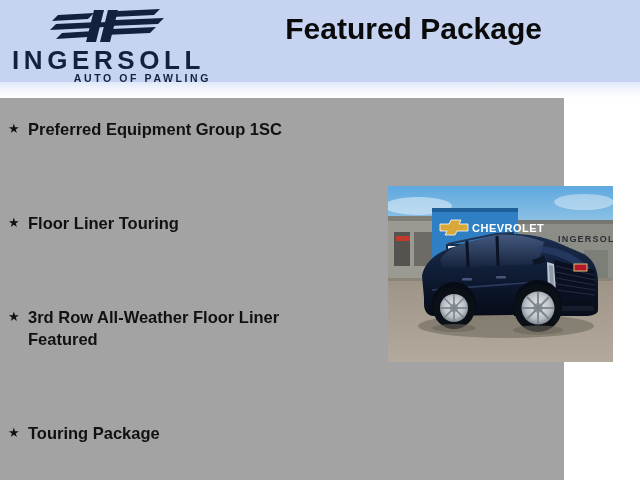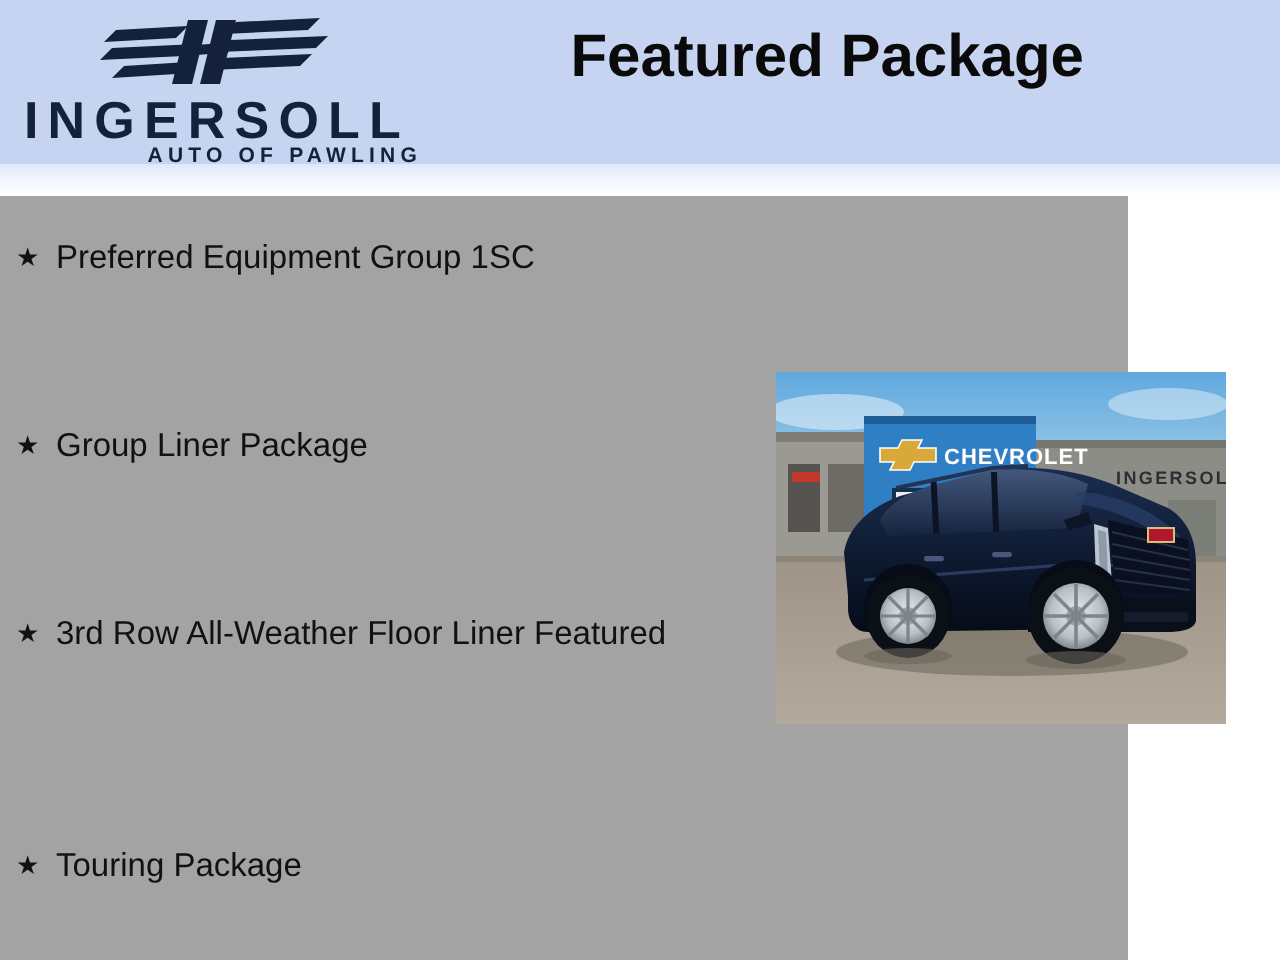--- a/index.html
+++ b/index.html
@@ -98,20 +98,21 @@
     font-size:13px;
     line-height:22px;
     color:#111111;
     text-align:left;
   }
   .bullet-text {
     flex:1 1 auto;
     font-size:16.5px;
     line-height:22px;
     color:#111111;
+    font-weight:bold;
   }
   .b0 { top:22px; }
   .b1 { top:116px; }
   .b2 { top:210px; }
   .b3 { top:326px; }
 
   
   #photo {
     position:absolute;
     left:388px; top:186px;
@@ -159,21 +160,21 @@
 
   <div id="bullets">
 
     <div class="bullet b0">
       <span class="bullet-star">★</span>
       <span class="bullet-text">Preferred Equipment Group 1SC</span>
     </div>
 
     <div class="bullet b1">
       <span class="bullet-star">★</span>
-      <span class="bullet-text">Group Liner Package</span>
+      <span class="bullet-text">Floor Liner Touring</span>
     </div>
 
     <div class="bullet b2">
       <span class="bullet-star">★</span>
       <span class="bullet-text">3rd Row All-Weather Floor Liner Featured</span>
     </div>
 
     <div class="bullet b3">
       <span class="bullet-star">★</span>
       <span class="bullet-text">Touring Package</span>

